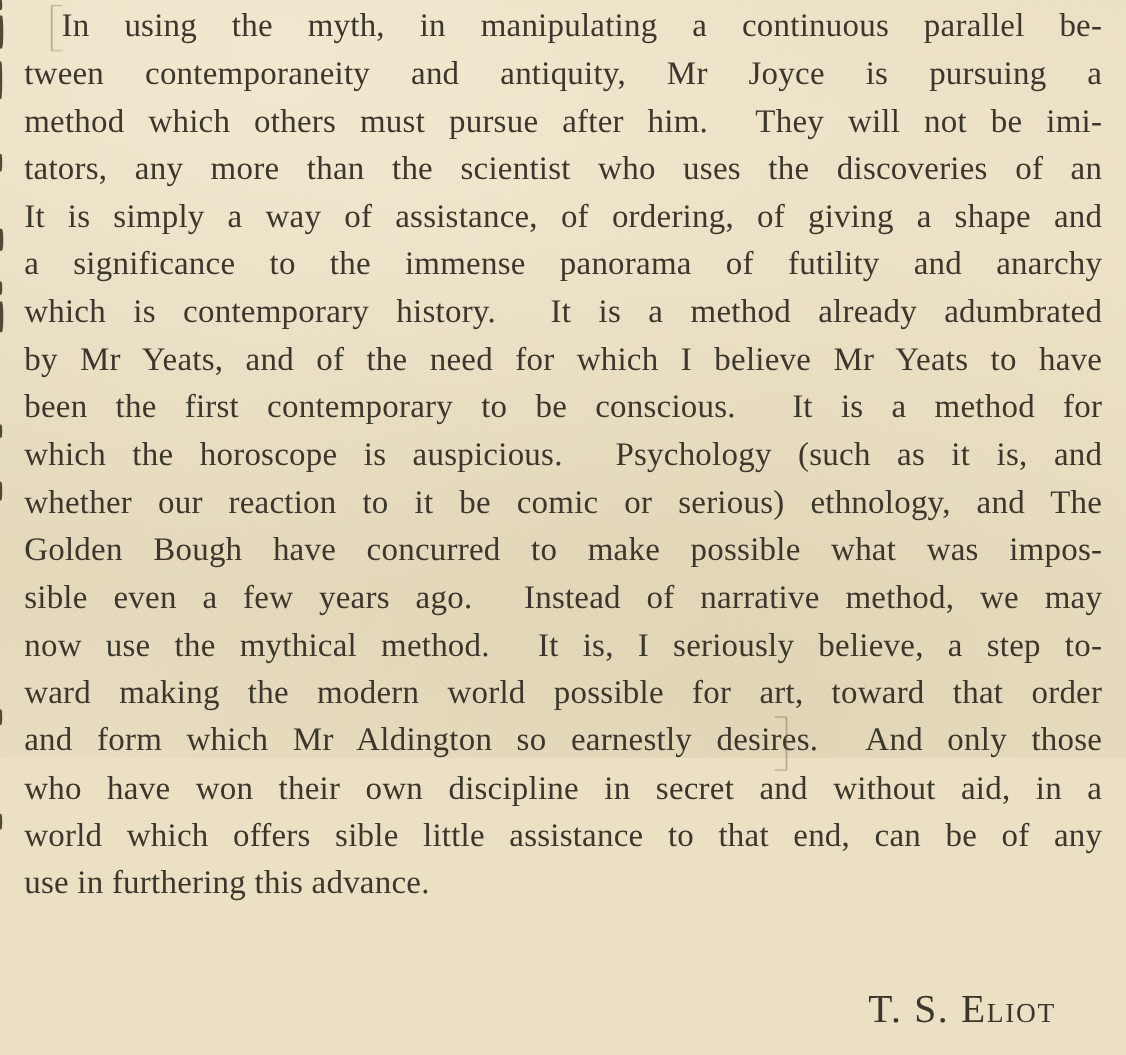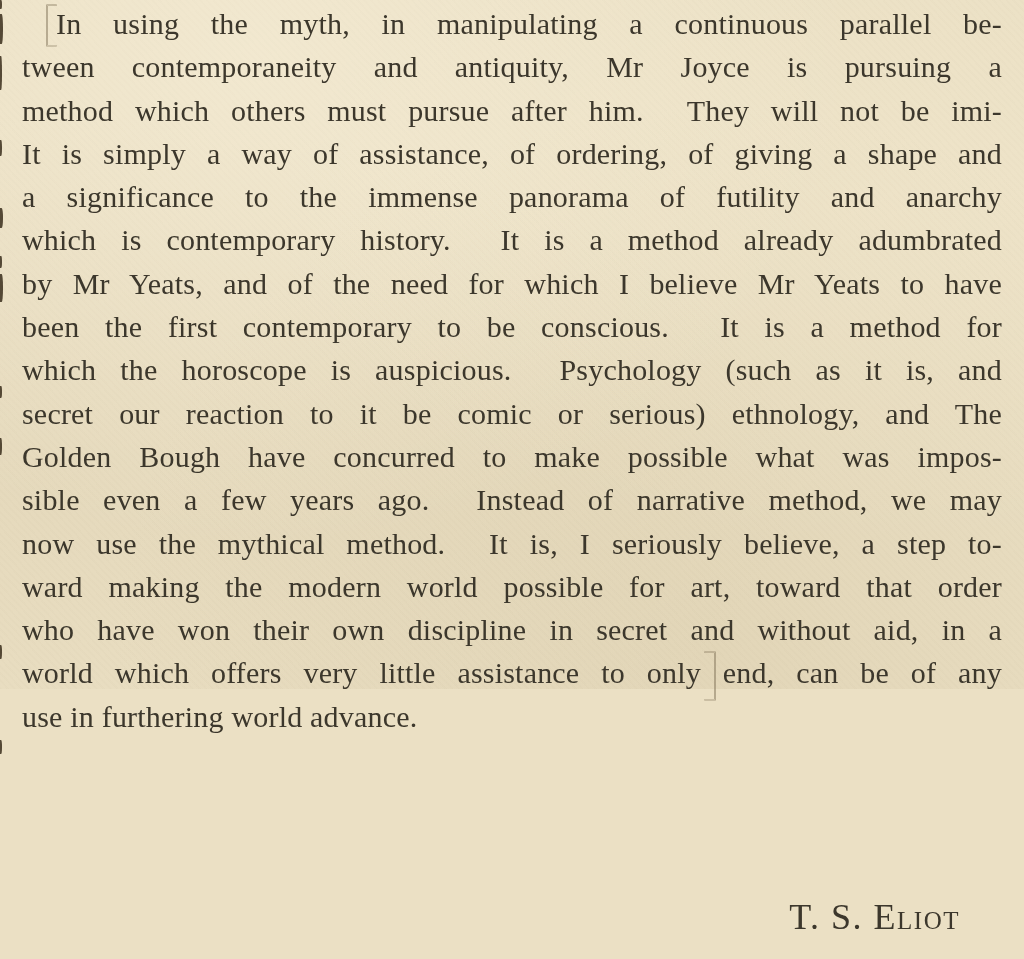--- a/index.html
+++ b/index.html
@@ -82,34 +82,36 @@
 </style>
 </head>
 <body>
 
 <div class="page">
 
   <div class="text-block">
     <div class="line first">In using the myth, in manipulating a continuous parallel be-</div>
     <div class="line">tween contemporaneity and antiquity, Mr Joyce is pursuing a</div>
     <div class="line">method which others must pursue after him.&nbsp; They will not be imi-</div>
+    <div class="line">tators, any more than the scientist who uses the discoveries of an</div>
     <div class="line">It is simply a way of assistance, of ordering, of giving a shape and</div>
     <div class="line">a significance to the immense panorama of futility and anarchy</div>
     <div class="line">which is contemporary history.&nbsp; It is a method already adumbrated</div>
     <div class="line">by Mr Yeats, and of the need for which I believe Mr Yeats to have</div>
     <div class="line">been the first contemporary to be conscious.&nbsp; It is a method for</div>
     <div class="line">which the horoscope is auspicious.&nbsp; Psychology (such as it is, and</div>
-    <div class="line">secret our reaction to it be comic or serious) ethnology, and The</div>
+    <div class="line">whether our reaction to it be comic or serious) ethnology, and The</div>
     <div class="line">Golden Bough have concurred to make possible what was impos-</div>
     <div class="line">sible even a few years ago.&nbsp; Instead of narrative method, we may</div>
     <div class="line">now use the mythical method.&nbsp; It is, I seriously believe, a step to-</div>
     <div class="line">ward making the modern world possible for art, toward that order</div>
+    <div class="line">and form which Mr Aldington so earnestly desires.&nbsp; And only those</div>
     <div class="line">who have won their own discipline in secret and without aid, in a</div>
-    <div class="line">world which offers very little assistance to only end, can be of any</div>
-    <div class="line last">use in furthering world advance.</div>
+    <div class="line">world which offers sible little assistance to that end, can be of any</div>
+    <div class="line last">use in furthering this advance.</div>
   </div>
 
   <div class="signature">T. S. Eliot</div>
 
   <div class="pencil-open"></div>
   <div class="pencil-close"></div>
 
   <div class="edge-mark" style="top:0;    width:2px; height:9px;"></div>
   <div class="edge-mark" style="top:14px; width:3px; height:30px;"></div>
   <div class="edge-mark" style="top:56px; width:2px; height:34px;"></div>

